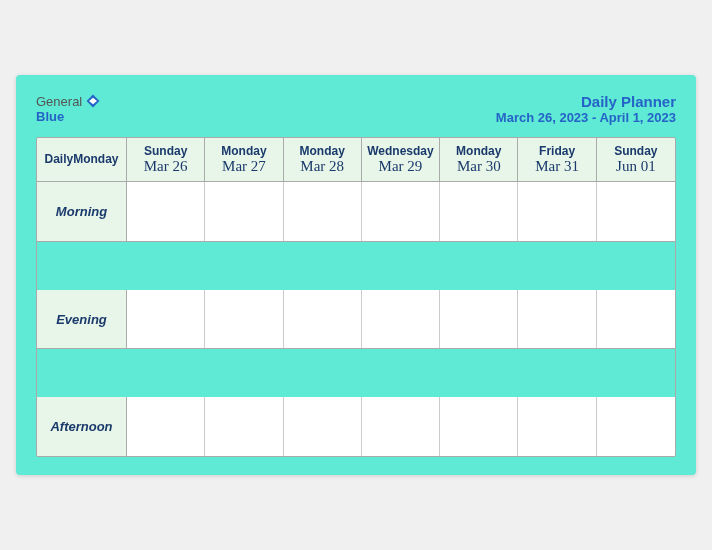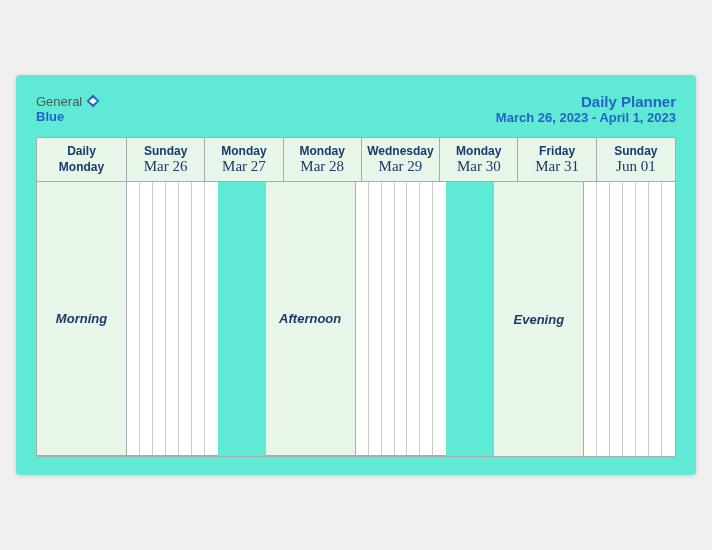--- a/index.html
+++ b/index.html
@@ -94,36 +94,36 @@
       color: #1a3a6b;
     }
     .col-header-sub {
       font-size: 15px;
       color: #1a3a6b;
       font-family: Liberation Serif, serif;
     }
     .first-col-header {
       background: #e8f5e9;
       display: flex;
-      flex-direction: column;
+      flex-direction: row;
       align-items: center;
       justify-content: center;
       border-right: 1.5px solid #aaa;
     }
     .first-col-label {
       font-size: 12px;
       font-weight: bold;
       color: #1a3a6b;
       line-height: 1.3;
       text-align: center;
     }
     .body-rows {
       flex: 1;
       display: flex;
-      flex-direction: row;
+      flex-direction: column;
       gap: 48px;
     }
     .time-row {
       flex: 1;
       display: grid;
       grid-template-columns: 90px repeat(7, 1fr);
       border-bottom: 1.5px solid #aaa;
     }
     .time-row:last-child {
       border-bottom: none;
@@ -209,31 +209,31 @@
         <div class="row-label">Morning</div>
         <div class="day-cell"></div>
         <div class="day-cell"></div>
         <div class="day-cell"></div>
         <div class="day-cell"></div>
         <div class="day-cell"></div>
         <div class="day-cell"></div>
         <div class="day-cell"></div>
       </div>
       <div class="time-row">
+        <div class="row-label">Evening</div>
+        <div class="day-cell"></div>
+        <div class="day-cell"></div>
+        <div class="day-cell"></div>
+        <div class="day-cell"></div>
+        <div class="day-cell"></div>
+        <div class="day-cell"></div>
+        <div class="day-cell"></div>
+      </div>
+      <div class="time-row">
         <div class="row-label">Afternoon</div>
-        <div class="day-cell"></div>
-        <div class="day-cell"></div>
-        <div class="day-cell"></div>
-        <div class="day-cell"></div>
-        <div class="day-cell"></div>
-        <div class="day-cell"></div>
-        <div class="day-cell"></div>
-      </div>
-      <div class="time-row">
-        <div class="row-label">Evening</div>
         <div class="day-cell"></div>
         <div class="day-cell"></div>
         <div class="day-cell"></div>
         <div class="day-cell"></div>
         <div class="day-cell"></div>
         <div class="day-cell"></div>
         <div class="day-cell"></div>
       </div>
     </div>
   </div>

